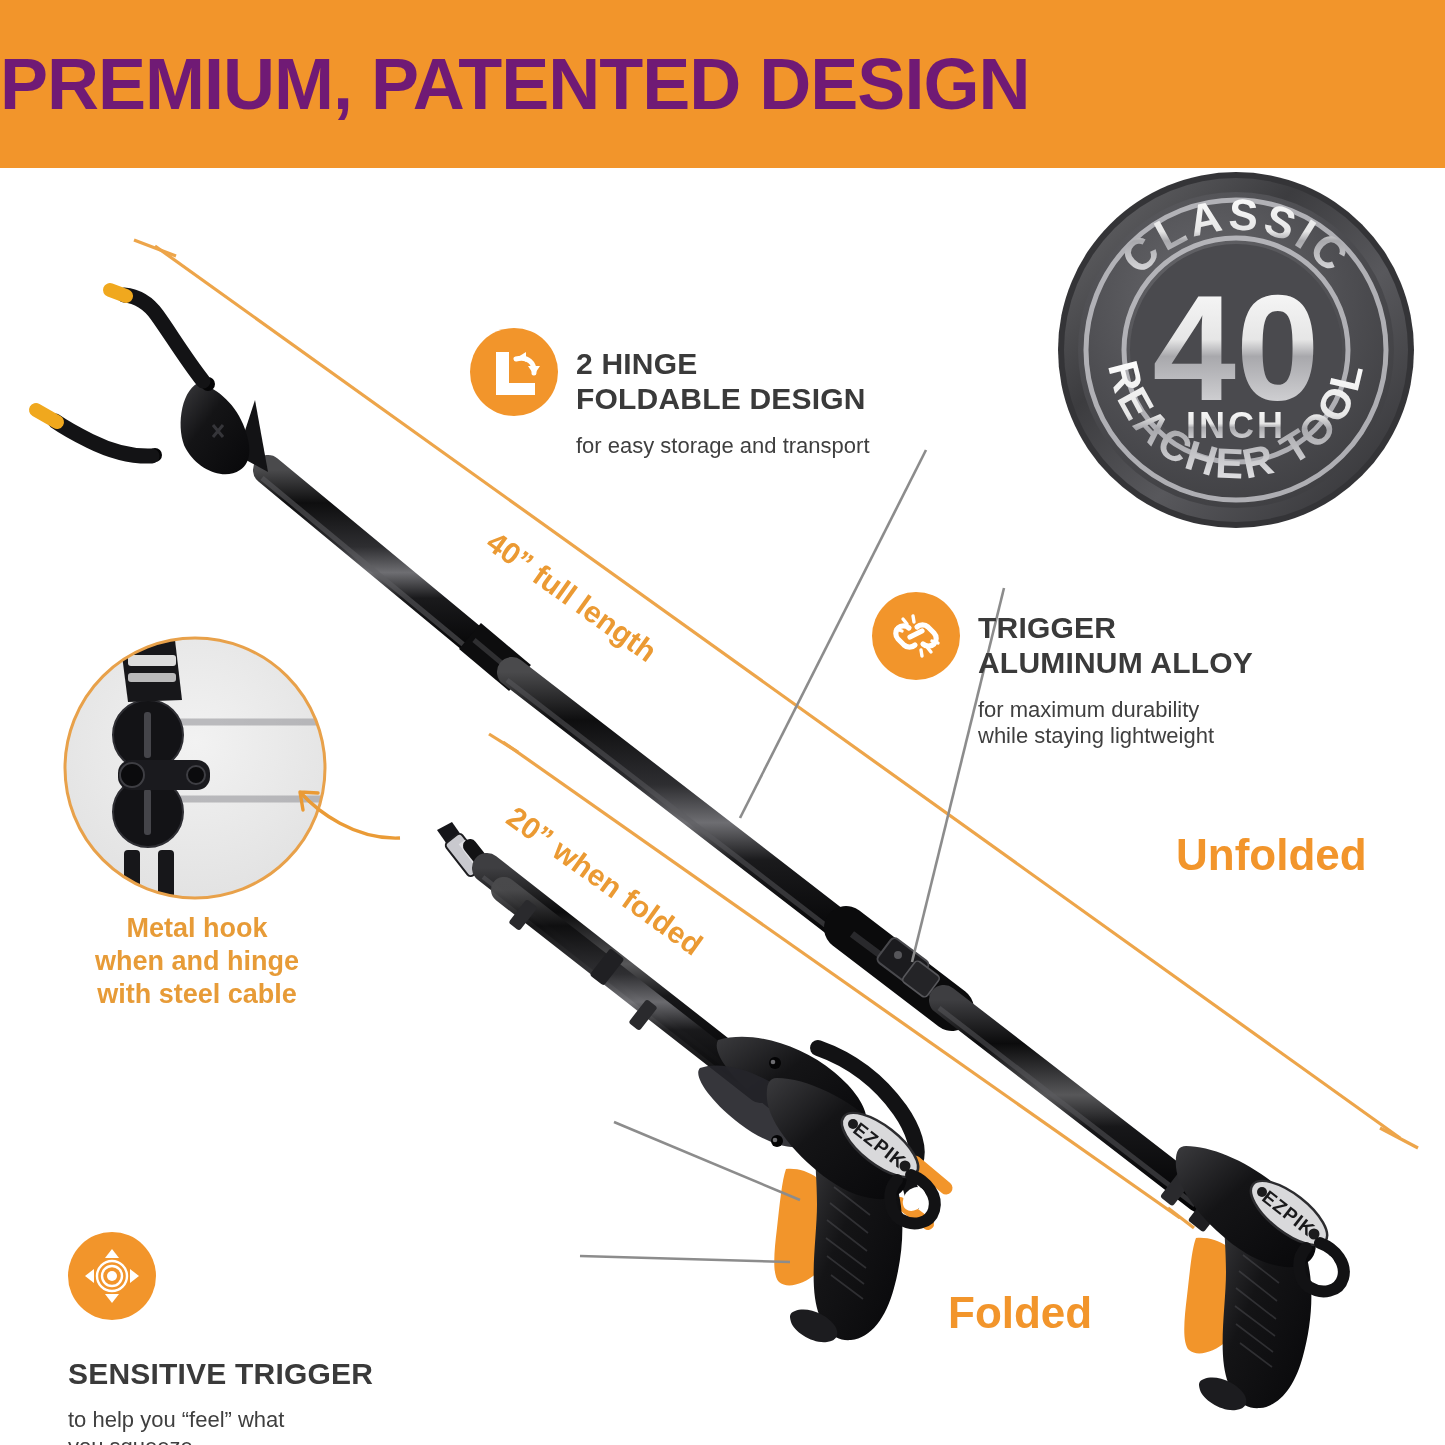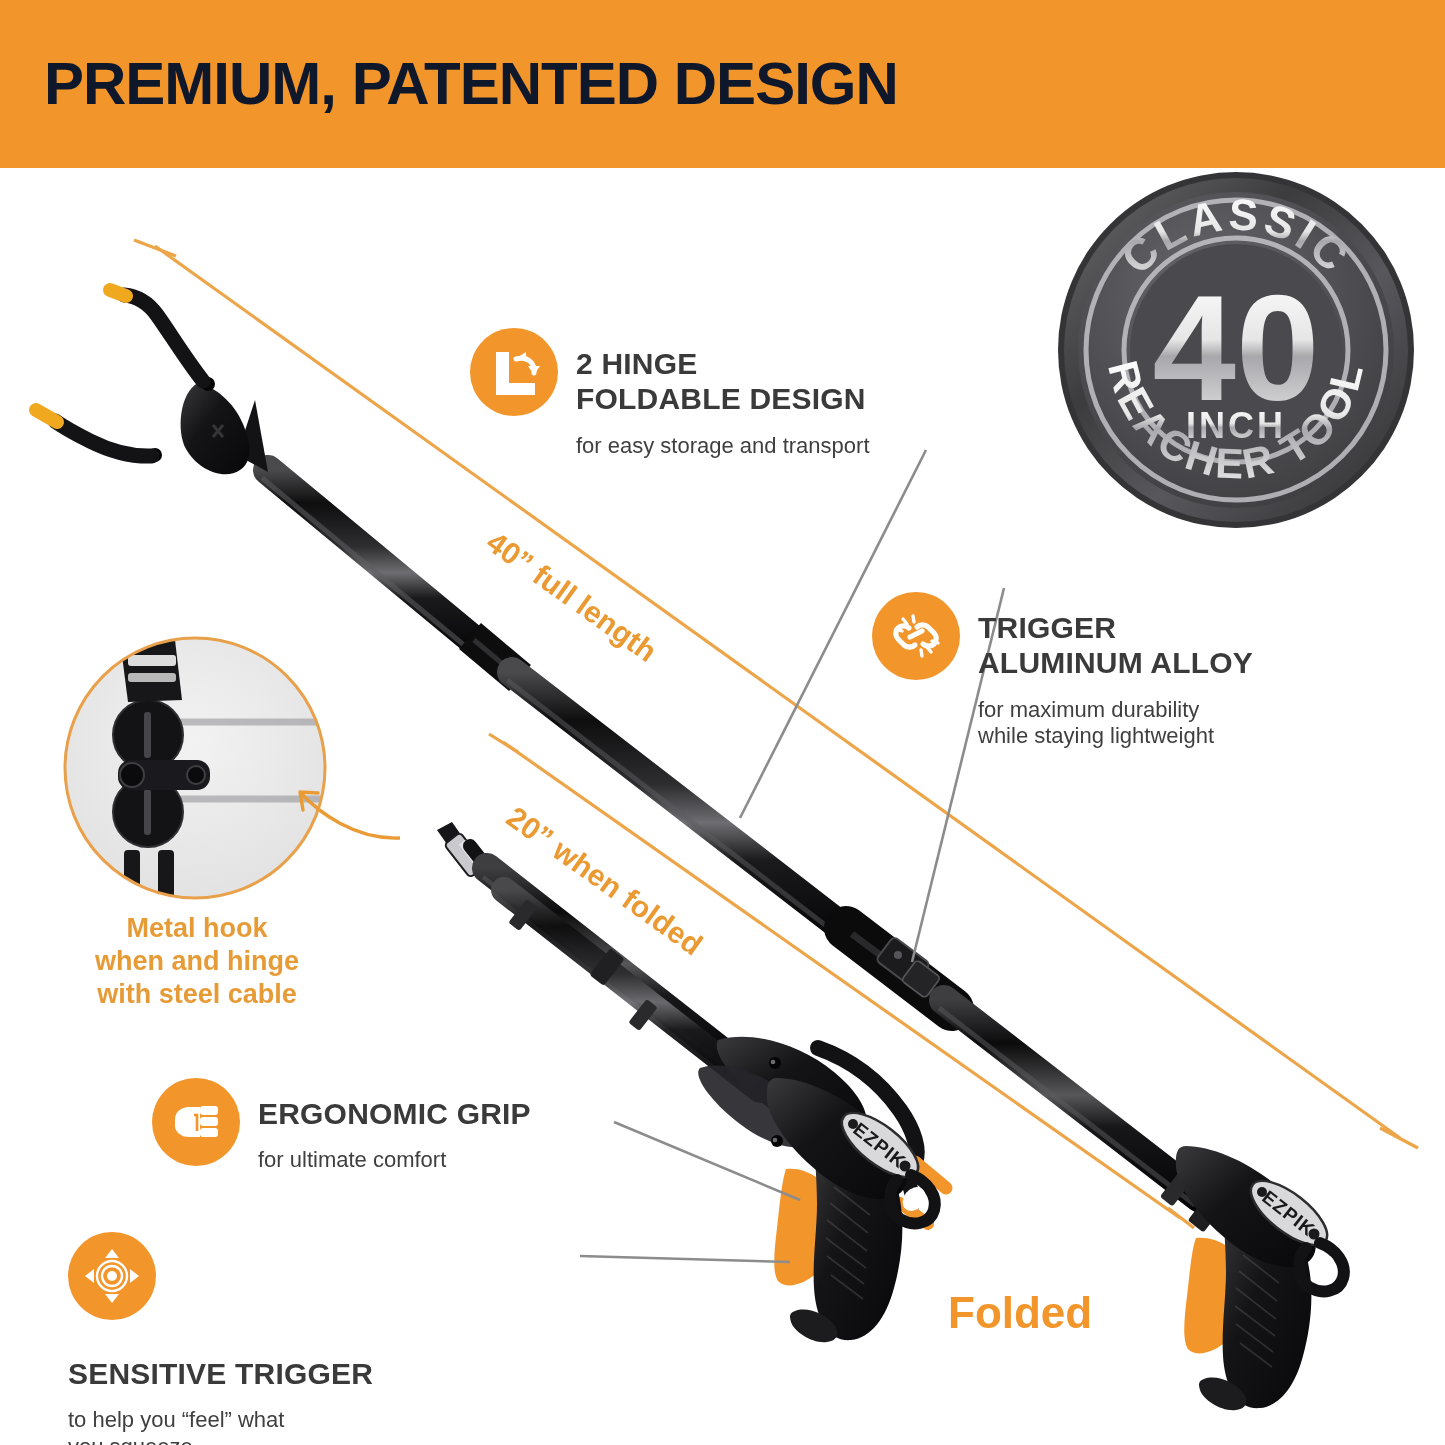--- a/index.html
+++ b/index.html
@@ -24,24 +24,23 @@
     left: 0; top: 0;
     width: 1445px;
     height: 168px;
     background: #F2952B;
     display: flex;
     align-items: center;
   }
   .banner-title {
     font-family: "Liberation Sans", sans-serif;
     font-weight: bold;
-    font-size: 60px;
+    font-size: 72px;
     letter-spacing: -1px;
-    color: #0f172a;
-    padding-left: 44px;
+    color: #701a75;
     line-height: 1;
     white-space: nowrap;
   }
 
   
   .badge-wrap {
     position: absolute;
     left: 1052px; top: 166px;
     width: 368px; height: 368px;
   }
@@ -415,35 +414,20 @@
       </svg>
     </div>
     <div class="callout-text">
       <div class="c-title">TRIGGER
 ALUMINUM ALLOY</div>
       <div class="c-sub">for maximum durability
 while staying lightweight</div>
     </div>
   </div>
 
-  <div class="callout" style="left:152px; top:1078px; width:470px;">
-    <div class="callout-icon">
-      <svg width="58" height="58" viewBox="0 0 58 58">
-        <path d="M 8 26 C 8 19 14 14 22 14 L 33 14 L 33 44 L 22 44 C 14 44 8 39 8 33 Z" fill="#FFFFFF"></path>
-        <rect x="33" y="13" width="18" height="9" rx="3" fill="#FFFFFF"></rect>
-        <rect x="33" y="24" width="18" height="9" rx="3" fill="#FFFFFF"></rect>
-        <rect x="33" y="35" width="18" height="9" rx="3" fill="#FFFFFF"></rect>
-        <path d="M 27 22 l 3 0 l 0 16" fill="none" stroke="#F2952B" stroke-width="2.6"></path>
-      </svg>
-    </div>
-    <div class="callout-text">
-      <div class="c-title">ERGONOMIC GRIP</div>
-      <div class="c-sub">for ultimate comfort</div>
-    </div>
-  </div>
 
   <div class="callout" style="left:68px; top:1232px; width:510px;flex-direction:column;">
     <div class="callout-icon">
       <svg width="58" height="58" viewBox="0 0 58 58">
         <g fill="none" stroke="#FFFFFF" stroke-width="2.4">
           <circle cx="29" cy="29" r="15"></circle>
           <circle cx="29" cy="29" r="10"></circle>
         </g>
         <circle cx="29" cy="29" r="5" fill="#FFFFFF"></circle>
         <path d="M 29 2 l 7 9 l -14 0 Z" fill="#FFFFFF"></path>
@@ -456,20 +440,21 @@
       <div class="c-title">SENSITIVE TRIGGER</div>
       <div class="c-sub">to help you “feel” what
 you squeeze</div>
     </div>
   </div>
 
   <div class="dim-label" style="left:500px; top:525px; transform: rotate(35.5deg);">40” full length</div>
 
   <div class="dim-label" style="left:520px; top:800px; transform: rotate(35.5deg);">20” when folded</div>
 
+  <div class="state-label" style="left:1176px; top:830px;">Unfolded</div>
 
   <div class="state-label" style="left:948px; top:1288px;">Folded</div>
 
   <div class="detail-caption" style="left:72px; top:912px; width:250px;">Metal hook
 when and hinge
 with steel cable</div>
 
 </div>
 
 </body></html>

